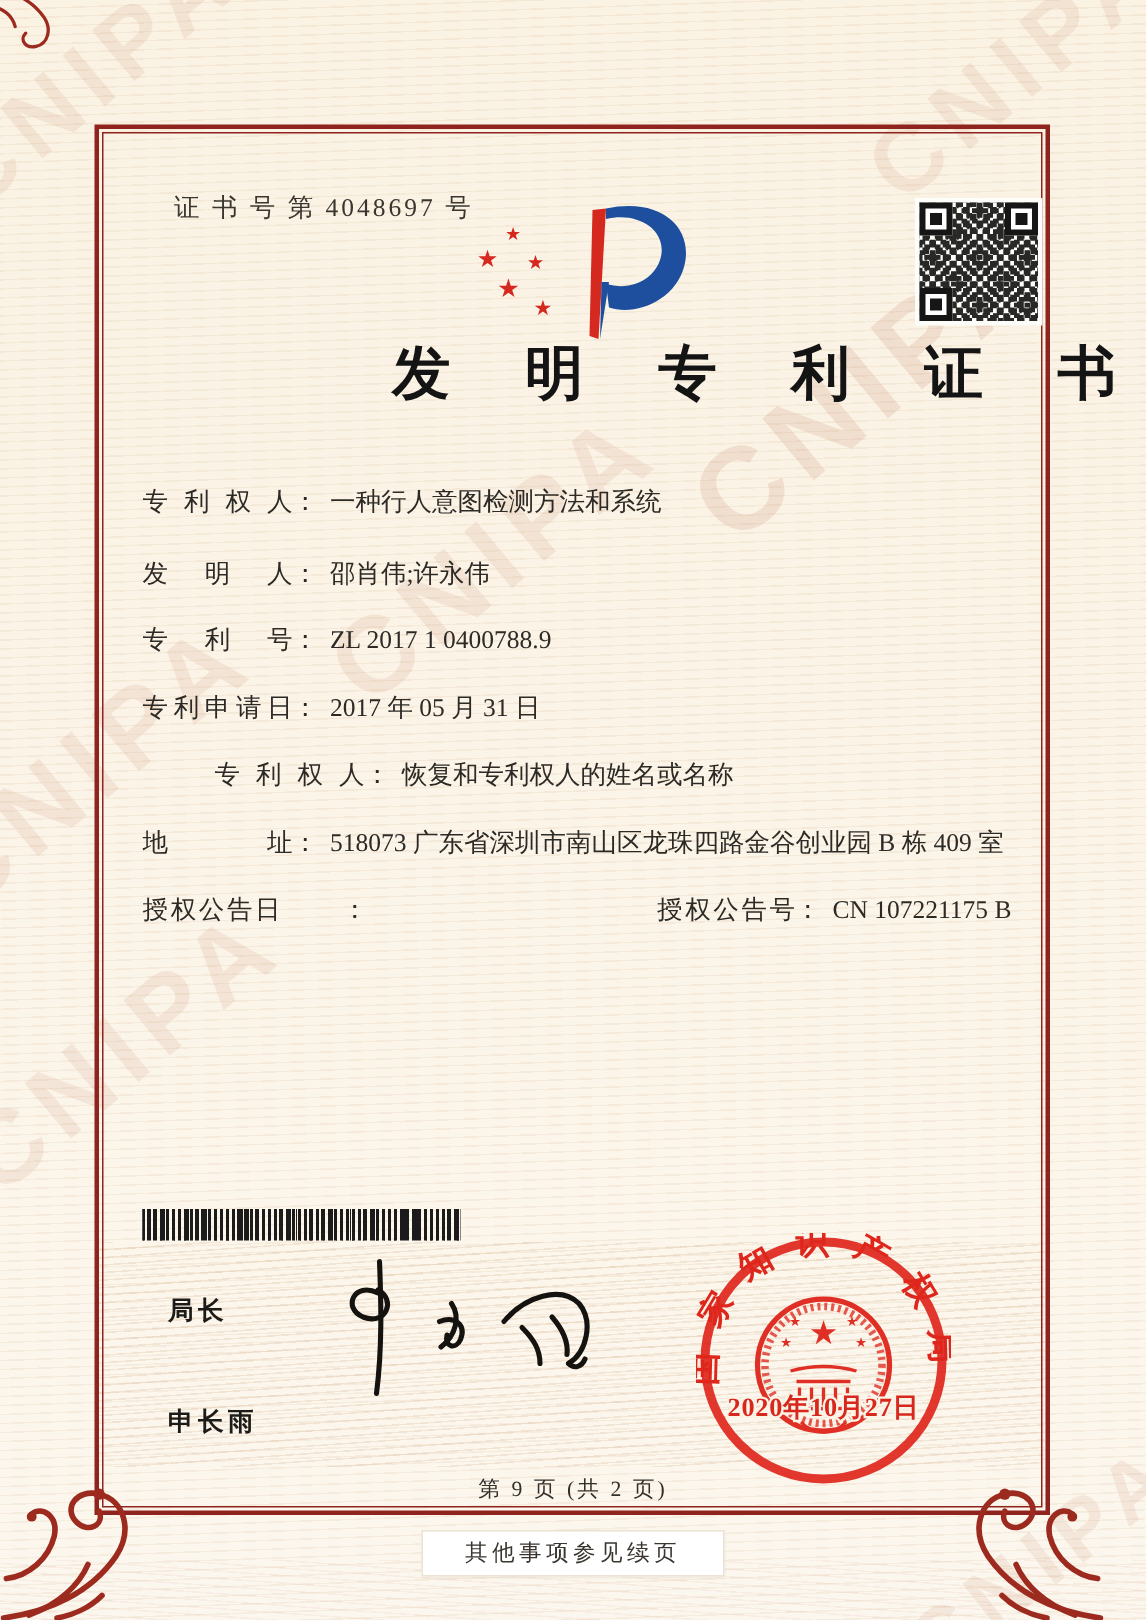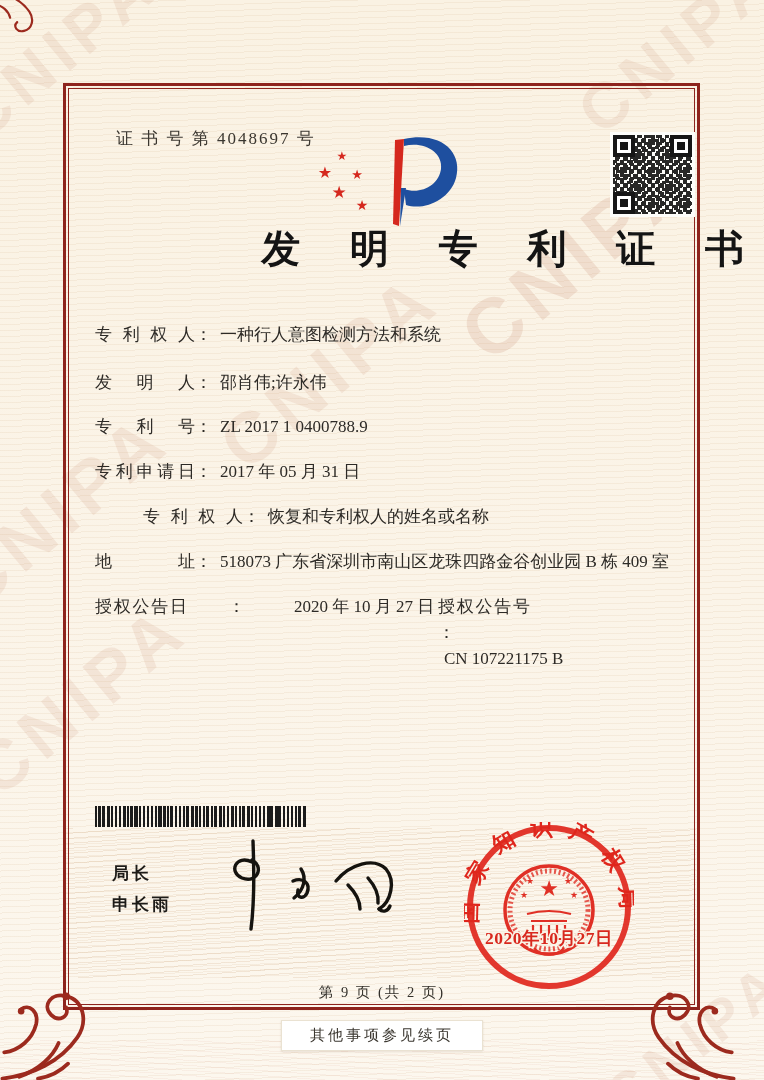--- a/index.html
+++ b/index.html
@@ -47,35 +47,35 @@
   .title{position:absolute;left:0;right:0;top:222px;text-align:right;
     font-size:39px;font-weight:700;letter-spacing:20px;padding-left:20px;color:#141414;}
 
   .row{position:absolute;left:95px;display:flex;align-items:flex-start;font-size:17px;line-height:26px;color:#2d2a26;}
   .lbl{display:inline-block;width:100px;text-align:justify;text-align-last:justify;flex:none;}
   .colon{flex:none;margin:0 2px 0 0;}
   .val{margin-left:6px;}
   .r1{top:322px;} .r2{top:370px;} .r3{top:414px;align-items:center;} .r4{top:459px;} .r5{top:504px;margin-left:48px;} .r6{top:549px;}
   .r6 .val{width:452px;}
   .r7a{top:594px;gap:41px;} 
-  .r7b{top:594px;left:438px;flex-direction:column;}
+  .r7b{top:594px;left:438px;}
   .r7a .lbl,.r7b .lbl{width:92px;}
 
   .paras{position:absolute;left:95px;top:629px;width:594px;}
   .paras p{margin:0;font-size:16.5px;line-height:27px;text-indent:2em;text-align:justify;color:#2e2b26;}
 
   .barcode{position:absolute;left:95px;top:806px;width:212px;height:21px;
     background:
       repeating-linear-gradient(90deg,#1b1b1b 0 2px,rgba(0,0,0,0) 2px 4px),
       repeating-linear-gradient(90deg,rgba(0,0,0,0) 0 3px,#1b1b1b 3px 4px,rgba(0,0,0,0) 4px 9px),
       repeating-linear-gradient(90deg,#1b1b1b 0 1px,rgba(0,0,0,0) 1px 7px);}
 
   .signer-title{position:absolute;left:112px;top:862px;font-family:"Liberation Sans","DejaVu Sans",sans-serif;
     font-weight:700;font-size:17px;letter-spacing:3px;color:#1d1b18;}
-  .signer-name{position:absolute;left:112px;top:893px;font-family:"Liberation Sans","DejaVu Sans",sans-serif;
+  .signer-name{position:absolute;left:112px;top:936px;font-family:"Liberation Sans","DejaVu Sans",sans-serif;
     font-weight:700;font-size:17px;letter-spacing:3px;color:#1d1b18;}
   .signature{position:absolute;left:208px;top:836px;}
 
   .seal{position:absolute;left:464px;top:822px;}
 
   .page-indicator{position:absolute;left:0;right:0;top:983px;text-align:center;font-size:14.5px;letter-spacing:2px;color:#33302a;}
   .note-box{position:absolute;left:50%;transform:translateX(-50%);top:1020px;background:#ffffff;
     border:1px solid #eae2d2;box-shadow:0 1px 2px rgba(120,90,60,.15);
     padding:5px 28px;font-size:15px;letter-spacing:3px;color:#3a362f;white-space:nowrap;text-align:right;}
 
@@ -152,21 +152,20 @@
     <span class="val">恢复和专利权人的姓名或名称</span>
   </div>
   <div class="row r6">
     <span class="lbl">地址</span>
       <span class="colon">：</span>
     <span class="val">518073 广东省深圳市南山区龙珠四路金谷创业园 B 栋 409 室</span>
   </div>
   <div class="row r7a">
     <span class="lbl">授权公告日</span>
       <span class="colon">：</span>
-    <span class="val">2020 年 10 月 27 日</span>
   </div>
   <div class="row r7b">
     <span class="lbl">授权公告号</span>
       <span class="colon">：</span>
     <span class="val">CN 107221175 B</span>
   </div>
 
 
   <div class="barcode"></div>
 

